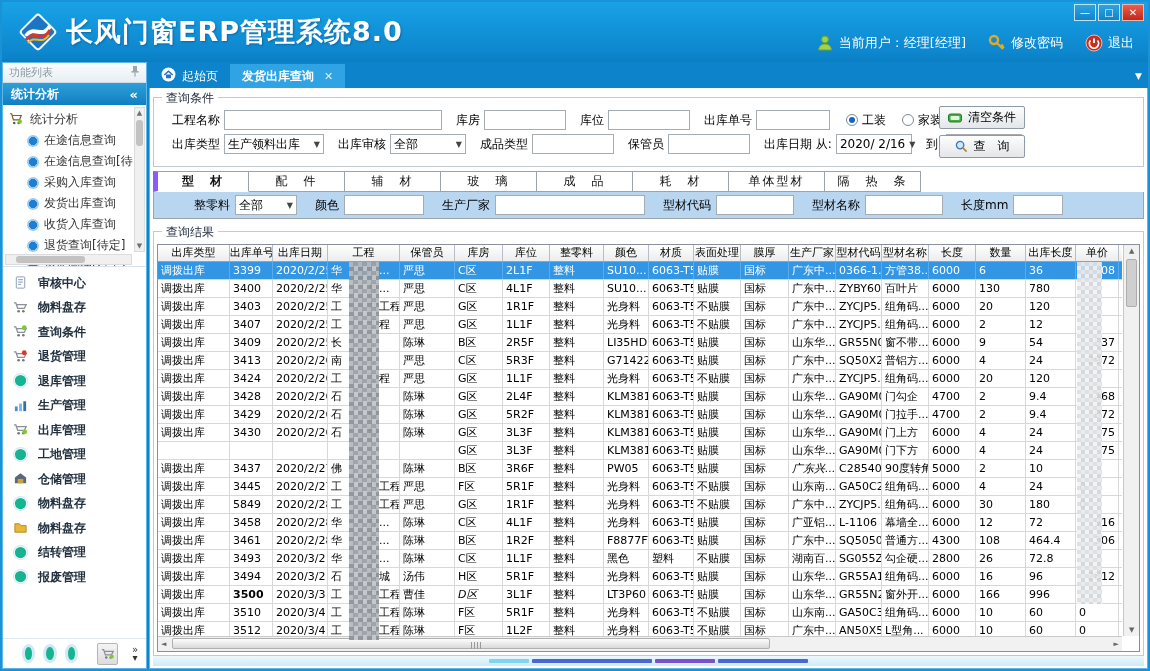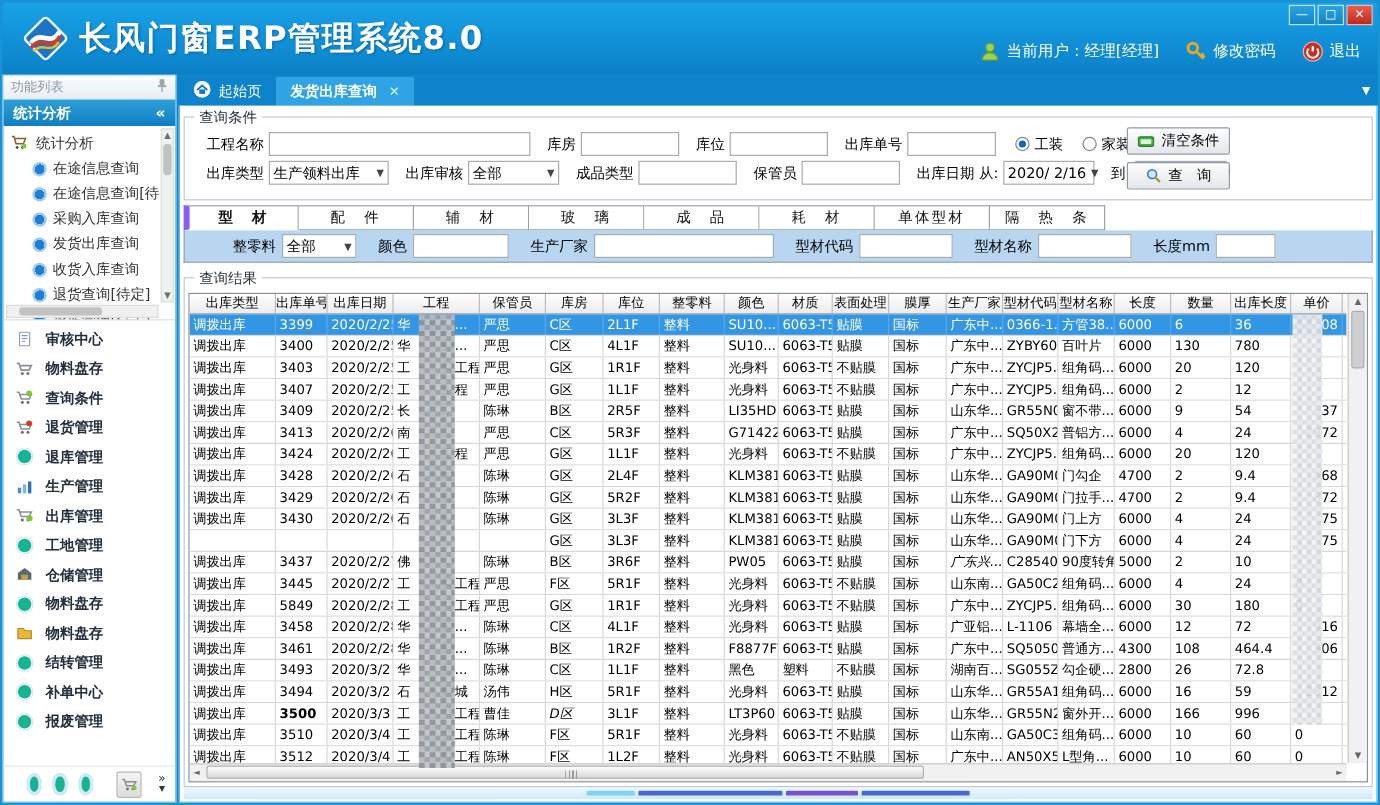--- a/index.html
+++ b/index.html
@@ -364,29 +364,20 @@
             </span>
             <span>结转管理</span>
           </li>
           <li class="module">
             <span class="mi">
               <svg viewBox="0 0 16 16" width="15" height="15">
                 <circle cx="8" cy="8" r="6" fill="#17b491"></circle>
                 <circle cx="8" cy="8" r="7.4" fill="none" stroke="#cfe9f6" stroke-width="1.2"></circle>
               </svg>
             </span>
-            <span>补单中心</span>
-          </li>
-          <li class="module">
-            <span class="mi">
-              <svg viewBox="0 0 16 16" width="15" height="15">
-                <circle cx="8" cy="8" r="6" fill="#17b491"></circle>
-                <circle cx="8" cy="8" r="7.4" fill="none" stroke="#cfe9f6" stroke-width="1.2"></circle>
-              </svg>
-            </span>
             <span>报废管理</span>
           </li>
       </ul>
       <div class="side-toolbar">
         <span class="dot-teal"></span>
         <span class="dot-teal"></span>
         <span class="dot-teal"></span>
         <span class="tool-btn">
           <svg viewBox="0 0 16 16" width="14" height="14">
               <path d="M1 3 h2 l2 6 h7 l2-4 h-10" fill="none" stroke="#8a8f98" stroke-width="1.4"></path>
@@ -923,21 +914,21 @@
                     <div class="td" style="width: 54px;">整料</div>
                     <div class="td" style="width: 45px;">光身料</div>
                     <div class="td" style="width: 45px;">6063-T5</div>
                     <div class="td" style="width: 47px;">贴膜</div>
                     <div class="td" style="width: 48px;">国标</div>
                     <div class="td" style="width: 47px;">山东华...</div>
                     <div class="td" style="width: 46px;">GR55A11</div>
                     <div class="td" style="width: 47px;">组角码...</div>
                     <div class="td" style="width: 47px;">6000</div>
                     <div class="td" style="width: 50px;">16</div>
-                    <div class="td" style="width: 50px;">59</div>
+                    <div class="td" style="width: 50px;">96</div>
                     <div class="td num-r" style="width: 43px;">2812</div>
                     <div class="td" style="width: 26px;">411</div>
                   </div>
                   <div class="tr">
                     <div class="td" style="width: 72px;">调拨出库</div>
                     <div class="td" style="width: 43px; font-weight: bold;">3500</div>
                     <div class="td" style="width: 55px;">2020/3/3</div>
                     <div class="td" style="width: 72px;"><span>工</span><span class="gap"></span><span>共工程</span></div>
                     <div class="td" style="width: 55px;">曹佳</div>
                     <div class="td" style="width: 48px; font-style: italic;">D区</div>

